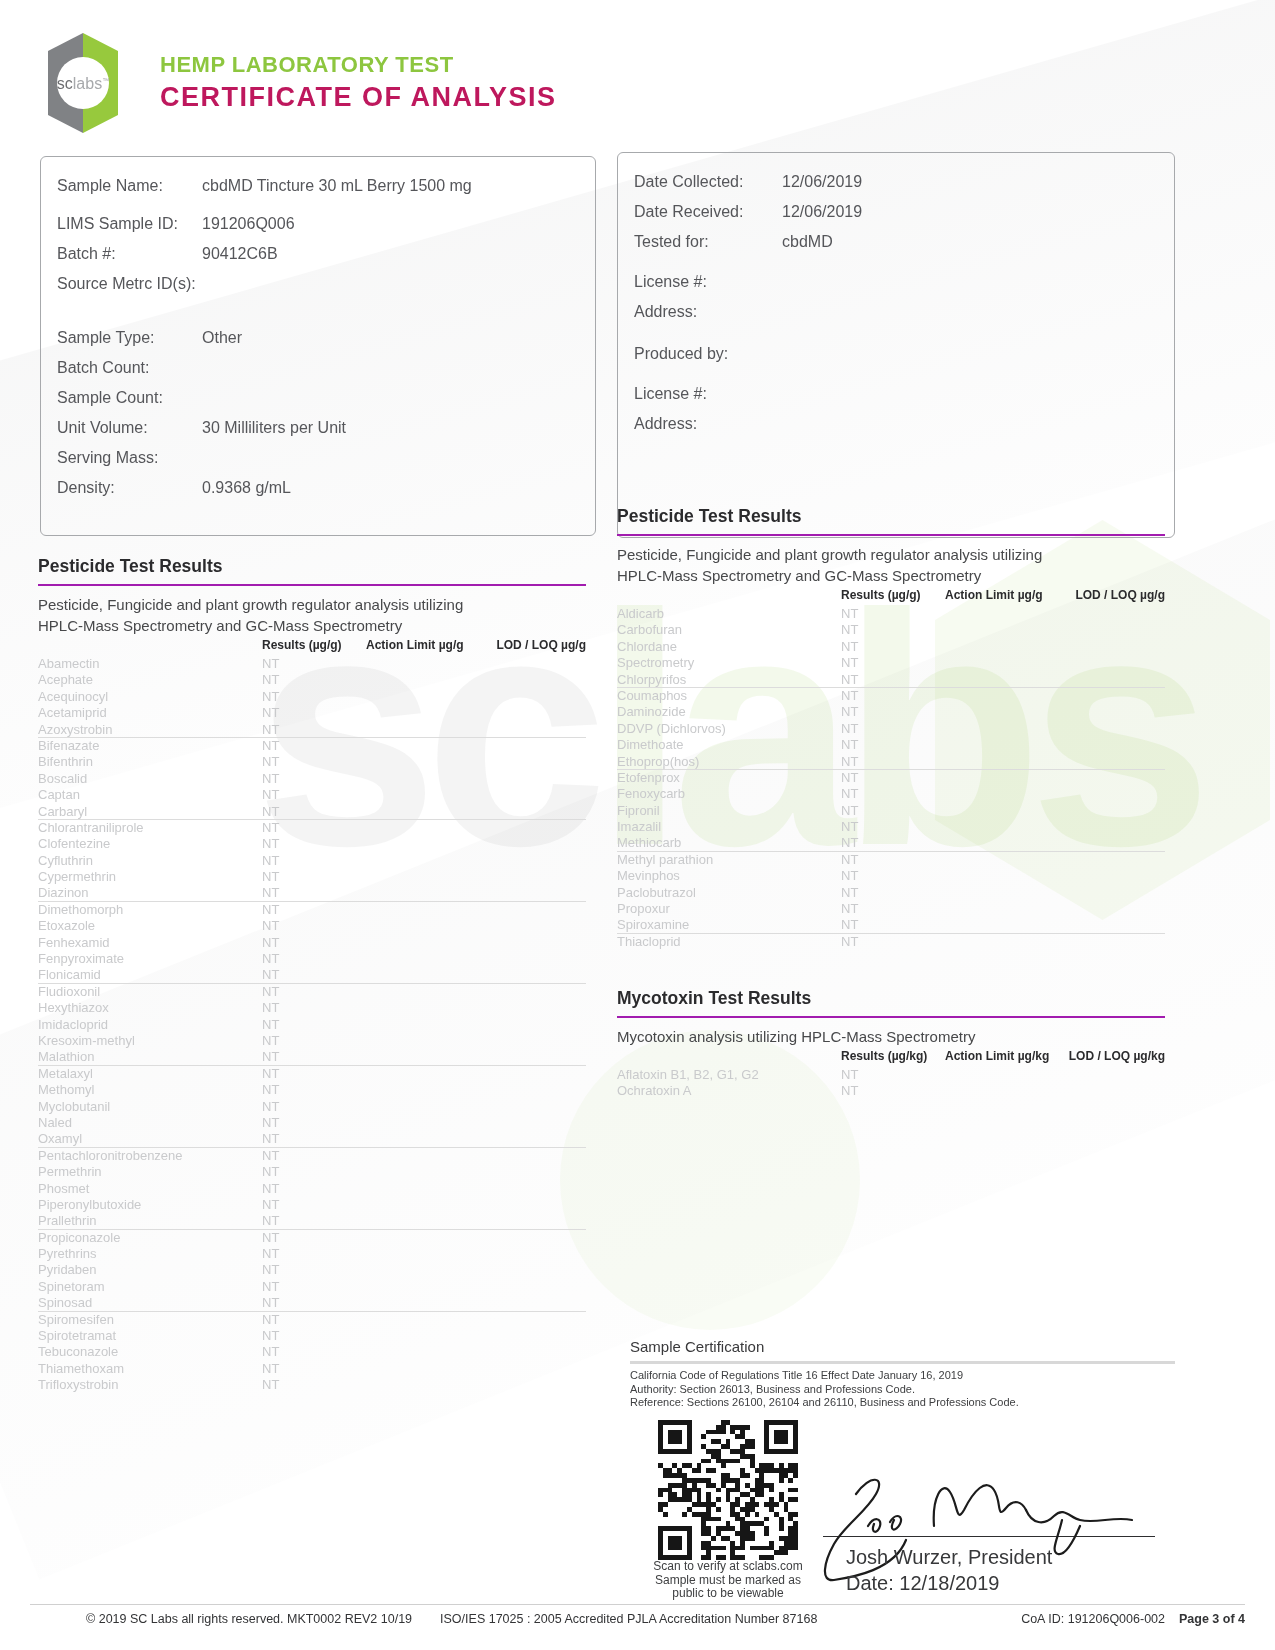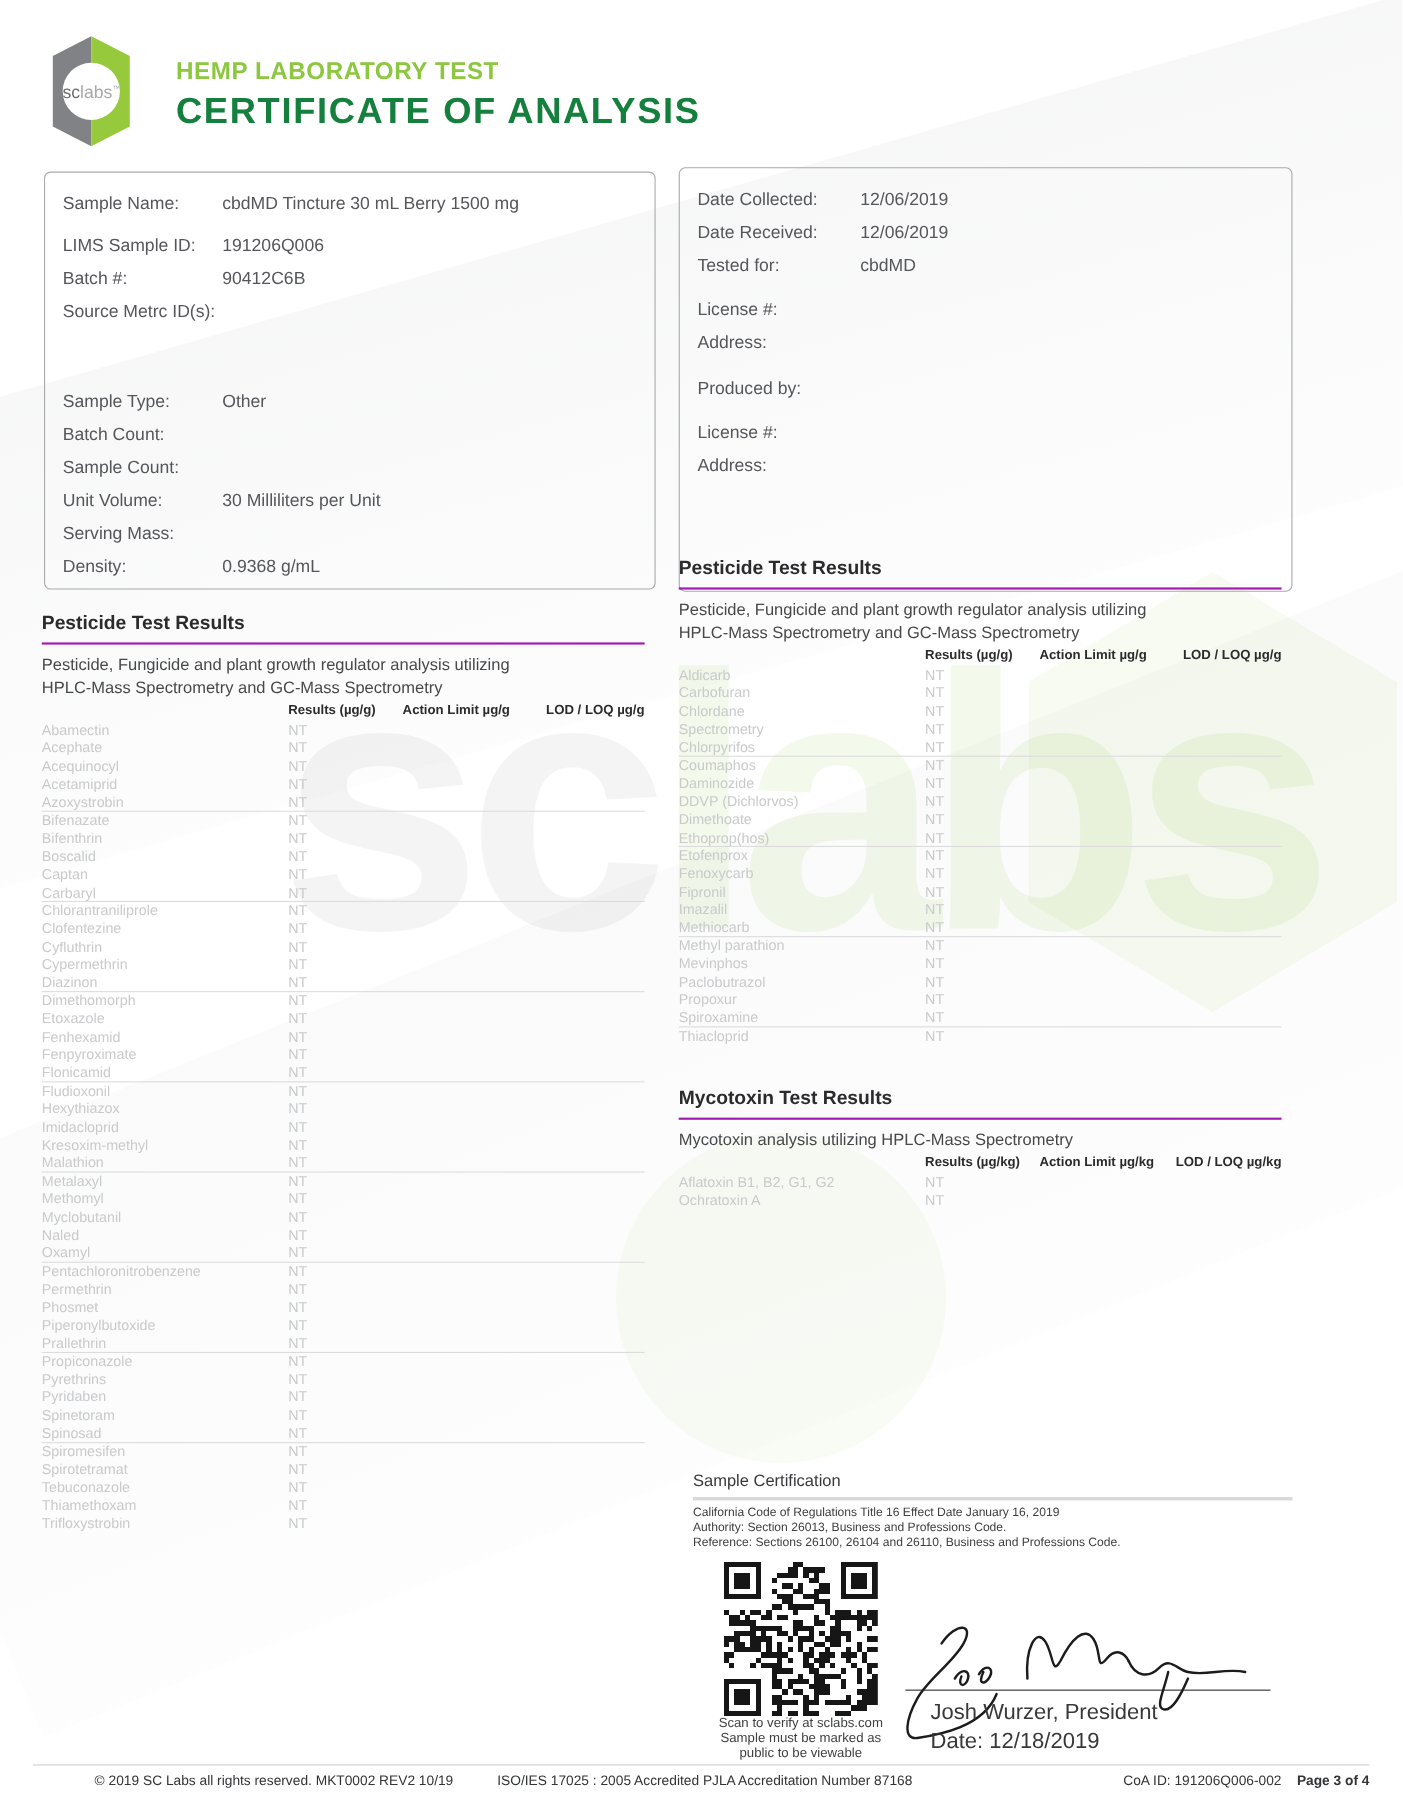--- a/index.html
+++ b/index.html
@@ -18,32 +18,32 @@
   .wm-text .wlabs{color:rgba(141,198,63,0.10);}
   .wm-hex{left:935px;top:520px;width:335px;height:400px;background:rgba(141,198,63,0.07);
           clip-path:polygon(50% 0,100% 25%,100% 75%,50% 100%,0 75%,0 25%);}
   .wm-circ{left:560px;top:1030px;width:300px;height:300px;border-radius:50%;
            background:rgba(141,198,63,0.05);}
   .content{position:absolute;inset:0;z-index:1;}
   
   #logo{position:absolute;left:44px;top:30px;width:78px;height:106px;}
   #title-block{position:absolute;left:160px;top:52px;}
   .subtitle{font-size:22px;font-weight:bold;color:#8dc63f;letter-spacing:0.5px;}
-  .title{font-size:33px;font-weight:bold;color:#15803d;letter-spacing:1.5px;margin-top:4px;}
+  .title{font-size:27px;font-weight:bold;color:#be185d;letter-spacing:1.5px;margin-top:4px;}
   #lab-address{position:absolute;left:920px;top:50px;font-size:16.5px;line-height:20.5px;color:#6b6c6f;}
   
   .info-box{position:absolute;border:1.6px solid #a7a9ac;border-radius:6px;
             box-sizing:border-box;padding:14px 10px 0 16px;background:transparent;}
   .box-left{left:40px;top:156px;width:556px;height:380px;}
   .box-right{left:617px;top:152px;width:558px;height:386px;}
   .brow{display:flex;height:30px;line-height:30px;font-size:16px;color:#55565a;}
   .brow .lbl{width:145px;flex:none;}
   .box-right .brow .lbl{width:148px;}
   .box-left  .brow:nth-of-type(2){margin-top:8px;}
-  .box-left  .brow:nth-of-type(5){margin-top:52px;}
+  .box-left  .brow:nth-of-type(5){margin-top:24px;}
   .box-right .brow:nth-of-type(4){margin-top:10px;}
   .box-right .brow:nth-of-type(6){margin-top:12px;}
   .box-right .brow:nth-of-type(7){margin-top:10px;}
   
   .sec{position:absolute;width:548px;}
   #pest-left{left:38px;top:556px;}
   #pest-right{left:617px;top:506px;}
   #myco{left:617px;top:988px;}
   .sec-title{font-size:17.5px;font-weight:bold;color:#2b2b2d;padding-bottom:7px;
              border-bottom:2px solid #a21caf;}
@@ -66,21 +66,21 @@
   #qr-svg{display:block;margin:0 auto;width:140px;height:140px;}
   .qr-cap{font-size:12px;line-height:13.5px;color:#3f4042;white-space:nowrap;}
   #sig-line{position:absolute;left:823px;top:1536px;width:332px;border-top:1.6px solid #2e2e30;}
   #sig-svg{position:absolute;left:810px;top:1466px;width:330px;height:130px;}
   #signer{position:absolute;left:846px;top:1546px;font-size:20px;color:#37383a;}
   #signdate{position:absolute;left:846px;top:1572px;font-size:20px;color:#37383a;}
   
   #footer{position:absolute;left:30px;right:30px;top:1604px;border-top:1px solid #d0d0d0;
           padding-top:7px;display:flex;align-items:baseline;font-size:12.5px;color:#333436;}
   .f-copy{margin-left:56px;}
-  .f-iso{margin-left:40px;text-align:center;}
+  .f-iso{margin-left:28px;text-align:center;}
   .f-right{margin-left:auto;display:flex;gap:14px;}
   .f-page{font-weight:bold;}
 </style>
 </head>
 <body>
 
 <div class="page">
 
   <div class="wm wm-band1"></div>
   <div class="wm wm-band2"></div>

